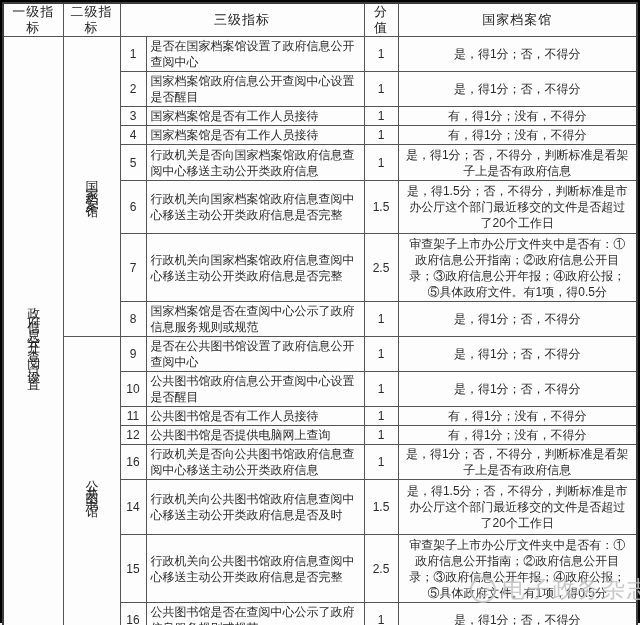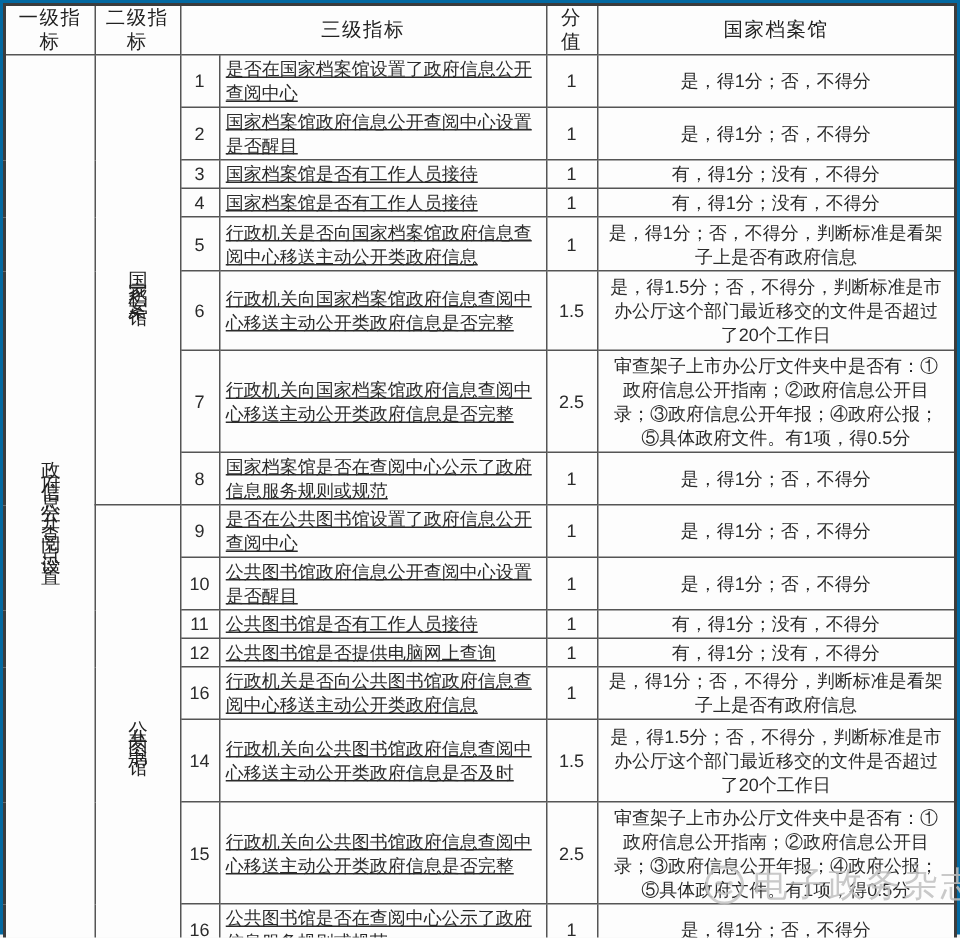--- a/index.html
+++ b/index.html
@@ -6,21 +6,21 @@
   body {
     width:640px; height:625px;
     background:#f2f2f2;
     font-family:"Liberation Sans", sans-serif;
     color:#2b2b2b;
     -webkit-font-smoothing:antialiased;
   }
   .page {
     position:relative;
     width:636px; height:621px;
-    background:#0369a1;
+    background:#000000;
     padding:2px 2px 0 2px;
   }
   table.eval {
     border-collapse:collapse;
     table-layout:fixed;
     width:634px;
     background:#fdfdfd;
     border:2px solid #3c3c3c;
     border-bottom:5px solid #3f3f3f;
   }
@@ -36,21 +36,21 @@
   }
   thead th {
     text-align:center;
     font-size:13px;
     letter-spacing:1px;
     height:22px;
     color:#222;
   }
   .num   { text-align:center; }
   .score { text-align:center; }
-  .ind   { text-align:left; padding:1px 4px;text-decoration:underline; }
+  .ind   { text-align:left; padding:1px 4px; }
   .exp   { text-align:center; padding:1px 5px; }
   .vcell { text-align:center; vertical-align:middle; }
   .vtext {
     display:inline-block;
     writing-mode:vertical-lr;
     text-orientation:upright;
     letter-spacing:7px;
     font-size:13px;
     color:#222;
   }

